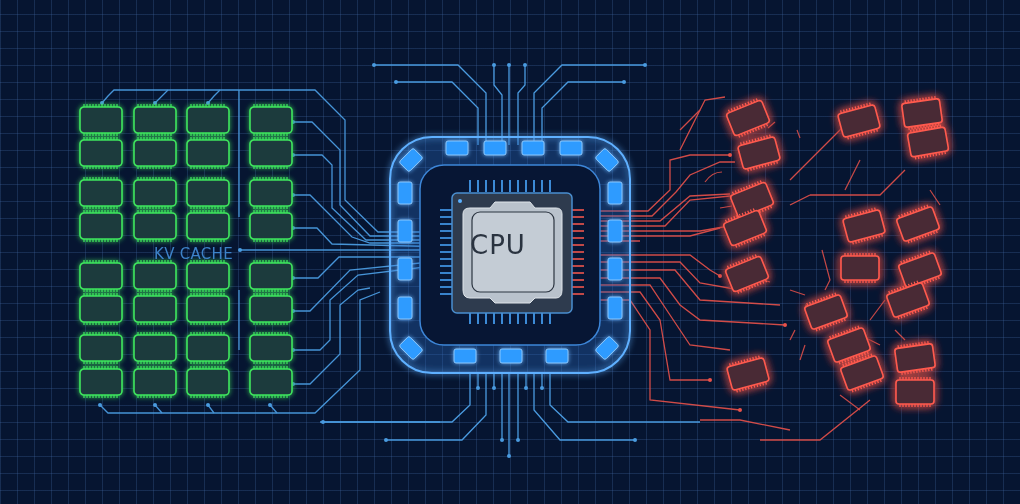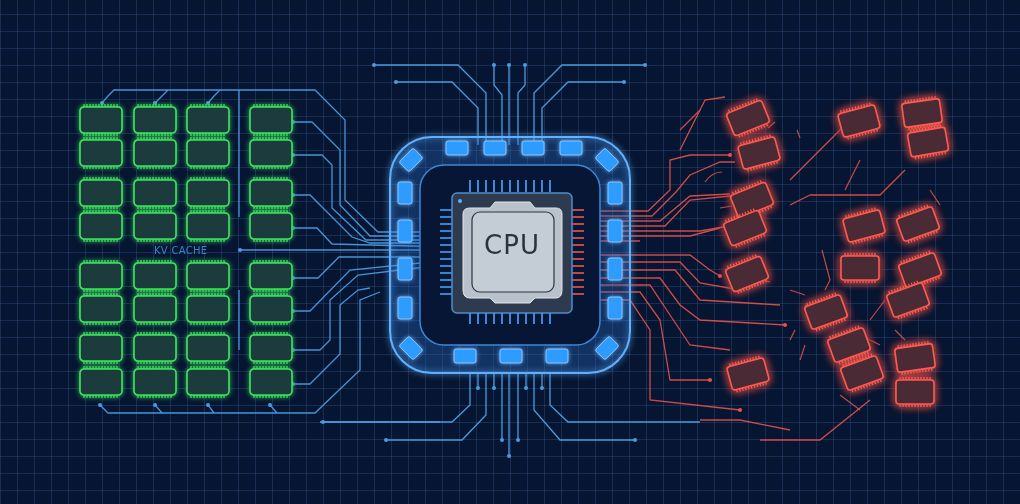--- a/index.html
+++ b/index.html
@@ -14,24 +14,24 @@
     position: absolute; inset: 0;
     background-image:
       linear-gradient(to right, rgba(70,110,170,0.28) 1px, transparent 1px),
       linear-gradient(to bottom, rgba(70,110,170,0.28) 1px, transparent 1px);
     background-size: 17px 17px;
     background-position: 0 14px;
   }
   .label-kv {
     position: absolute; left: 154px; top: 245px;
     font-family: "DejaVu Sans", sans-serif;
-    font-size: 10px; color: #3d82c8; letter-spacing: 0.3px;
+    font-size: 15px; color: #3d82c8; letter-spacing: 0.3px;
   }
   .cpu-text {
-    position: absolute; left: 470px; top: 230px; width: 84px; text-align: center;
+    position: absolute; left: 470px; top: 230px; width: 84px; text-align: left;
     font-family: "DejaVu Sans", sans-serif; font-size: 26px; color: #2a3340;
     letter-spacing: 1px;
   }
 </style>
 </head>
 <body>
 
 <div id="scene">
   <div class="grid"></div>
 

